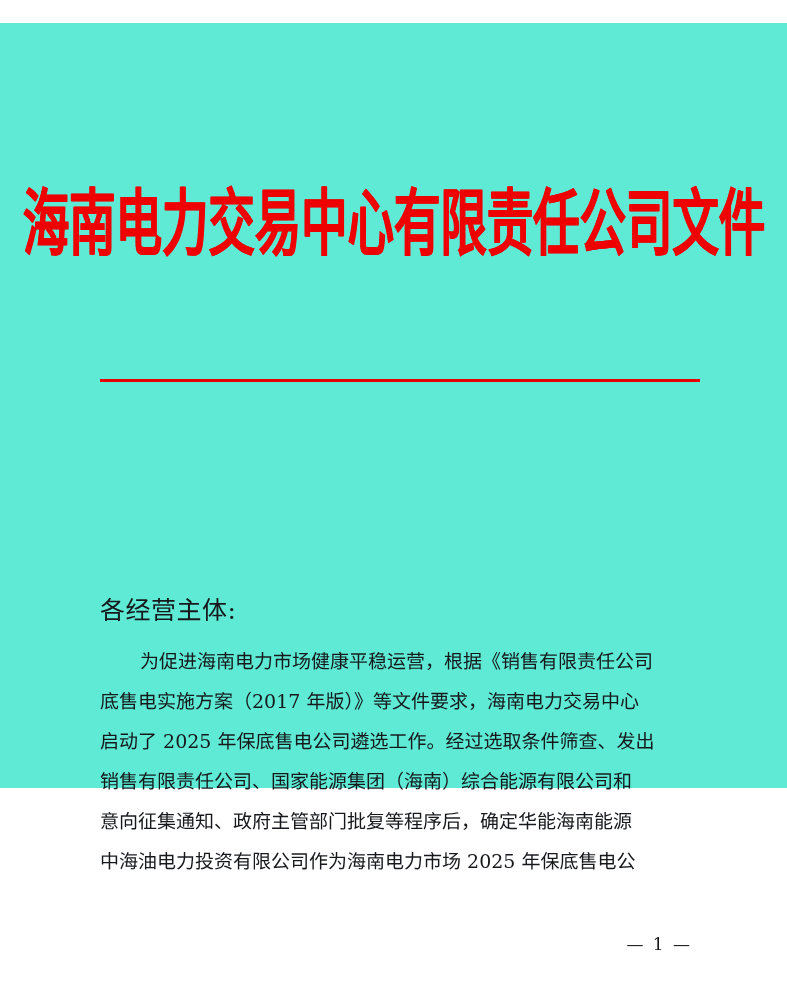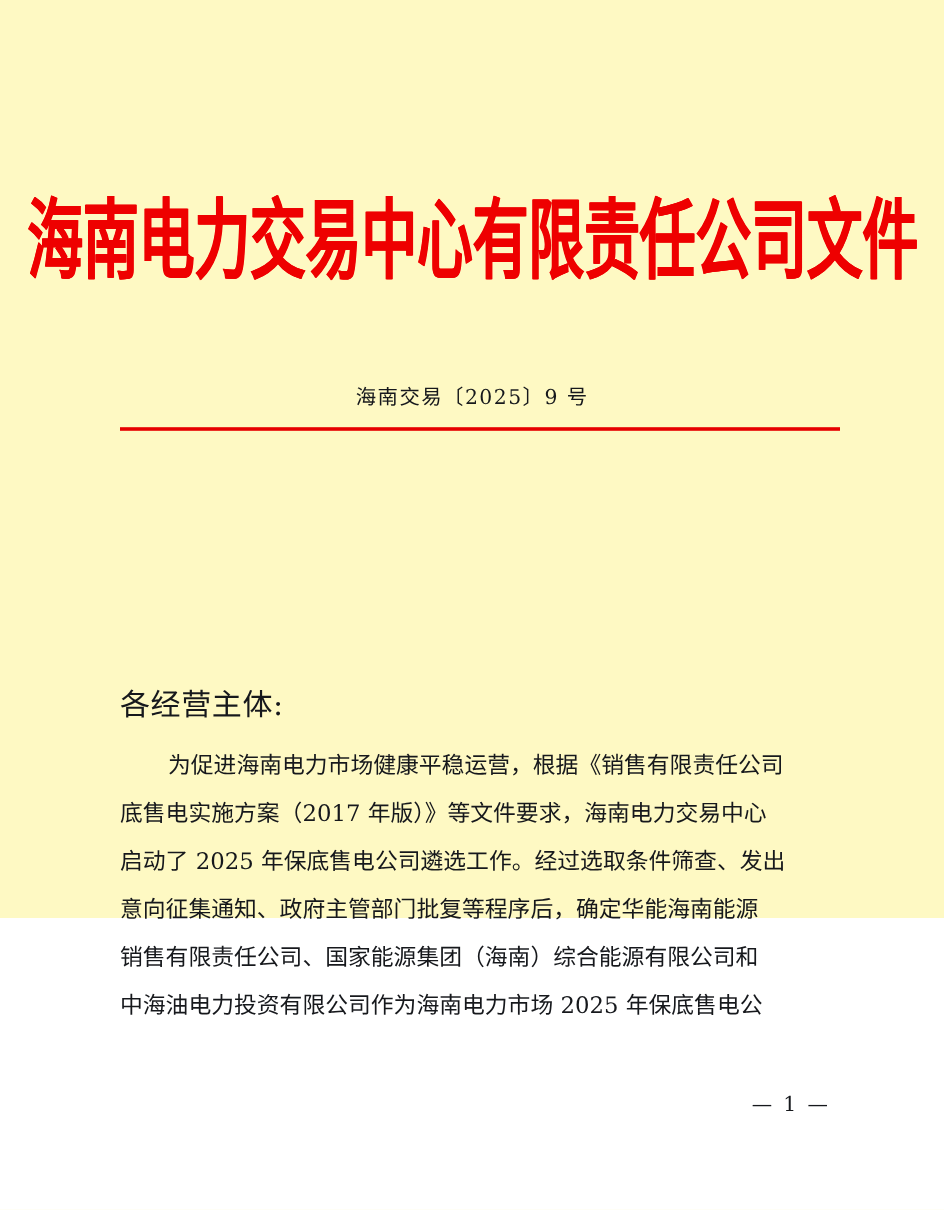--- a/index.html
+++ b/index.html
@@ -16,21 +16,22 @@
     font-family: "DejaVu Serif", "Liberation Serif", serif;
     color: #1a1a1a;
     -webkit-font-smoothing: antialiased;
   }
 
   .page {
     position: absolute;
     inset: 0;
     width: 787px;
     height: 765px;
-    background: #fef9c3;
+    background: #5eead4;
+    margin-top: 23px;
   }
 
   
   .masthead {
     position: absolute;
     left: 0;
     right: 0;
     top: 155px;
     height: 92px;
     display: flex;
@@ -141,31 +142,30 @@
 </style>
 </head>
 <body>
 
 <div class="page">
 
   <div class="masthead">
     <span class="masthead-text">海南电力交易中心有限责任公司文件</span>
   </div>
 
-  <div class="docnum">海南交易〔2025〕9 号</div>
 
   <div class="red-rule"></div>
 
 
   <div class="salutation">各经营主体:</div>
 
   <div class="body-block">
     <span class="body-line indent">为促进海南电力市场健康平稳运营，根据《销售有限责任公司</span>
     <span class="body-line">底售电实施方案（2017 年版）》等文件要求，海南电力交易中心</span>
     <span class="body-line">启动了 2025 年保底售电公司遴选工作。经过选取条件筛查、发出</span>
+    <span class="body-line">销售有限责任公司、国家能源集团（海南）综合能源有限公司和</span>
     <span class="body-line">意向征集通知、政府主管部门批复等程序后，确定华能海南能源</span>
-    <span class="body-line">销售有限责任公司、国家能源集团（海南）综合能源有限公司和</span>
     <span class="body-line">中海油电力投资有限公司作为海南电力市场 2025 年保底售电公</span>
   </div>
 
   <div class="page-footer">— 1 —</div>
 
 </div>
 
 </body></html>

